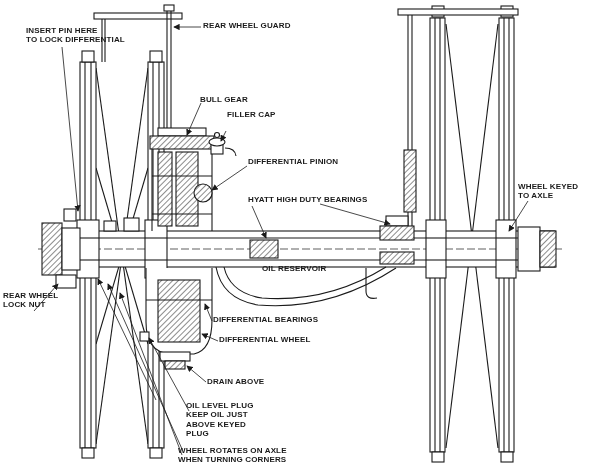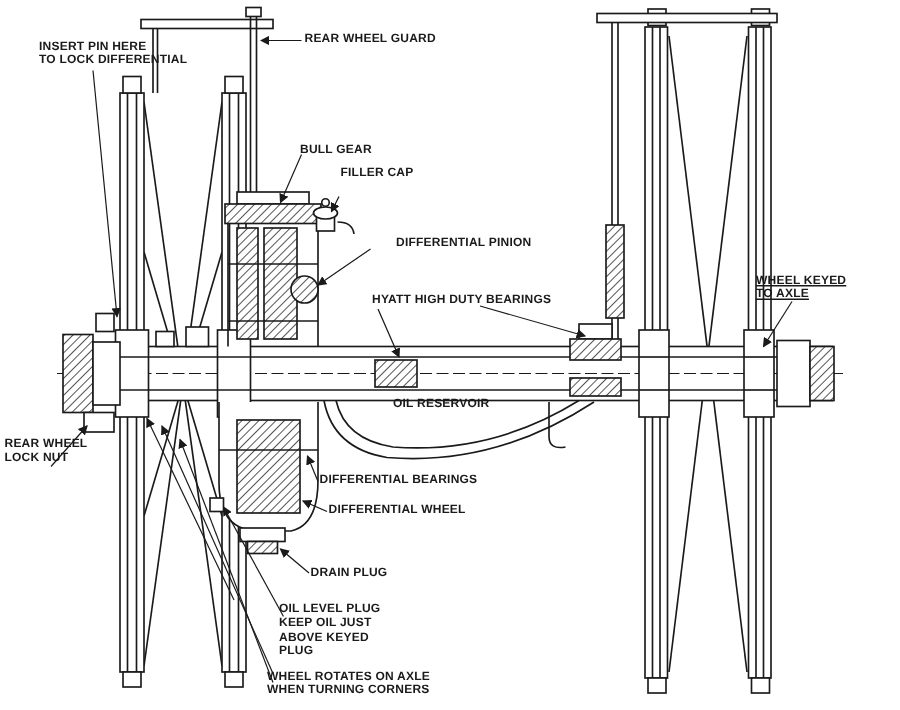--- a/index.html
+++ b/index.html
@@ -160,37 +160,37 @@
 
   <div class="lbl ctr" style="left:26px; top:26px; width:100px;">INSERT PIN HERE
 TO LOCK DIFFERENTIAL</div>
 
   <div class="lbl" style="left:203px; top:21px;">REAR WHEEL GUARD</div>
 
   <div class="lbl" style="left:200px; top:95px;">BULL GEAR</div>
 
   <div class="lbl" style="left:227px; top:110px;">FILLER CAP</div>
 
-  <div class="lbl" style="left:248px; top:157px;margin-left:16px;">DIFFERENTIAL PINION</div>
+  <div class="lbl" style="left:248px; top:157px;">DIFFERENTIAL PINION</div>
 
   <div class="lbl" style="left:248px; top:195px;">HYATT HIGH DUTY BEARINGS</div>
 
-  <div class="lbl ctr" style="left:504px; top:182px; width:76px;text-decoration:underline;">WHEEL KEYED
+  <div class="lbl ctr" style="left:518px; top:182px; width:76px;">WHEEL KEYED
 TO AXLE</div>
 
   <div class="lbl" style="left:262px; top:264px;">OIL RESERVOIR</div>
 
   <div class="lbl ctr" style="left:3px; top:291px; width:62px;">REAR WHEEL
 LOCK NUT</div>
 
   <div class="lbl" style="left:213px; top:315px;">DIFFERENTIAL BEARINGS</div>
 
   <div class="lbl" style="left:219px; top:335px;">DIFFERENTIAL WHEEL</div>
 
-  <div class="lbl" style="left:207px; top:377px;">DRAIN PLUG</div>
+  <div class="lbl" style="left:207px; top:377px;">DRAIN ABOVE</div>
 
   <div class="lbl ctr" style="left:186px; top:401px; width:80px;">OIL LEVEL PLUG
 KEEP OIL JUST
 ABOVE KEYED PLUG</div>
 
   <div class="lbl ctr" style="left:178px; top:446px; width:114px;">WHEEL ROTATES ON AXLE
 WHEN TURNING CORNERS</div>
 
 </div>
 

